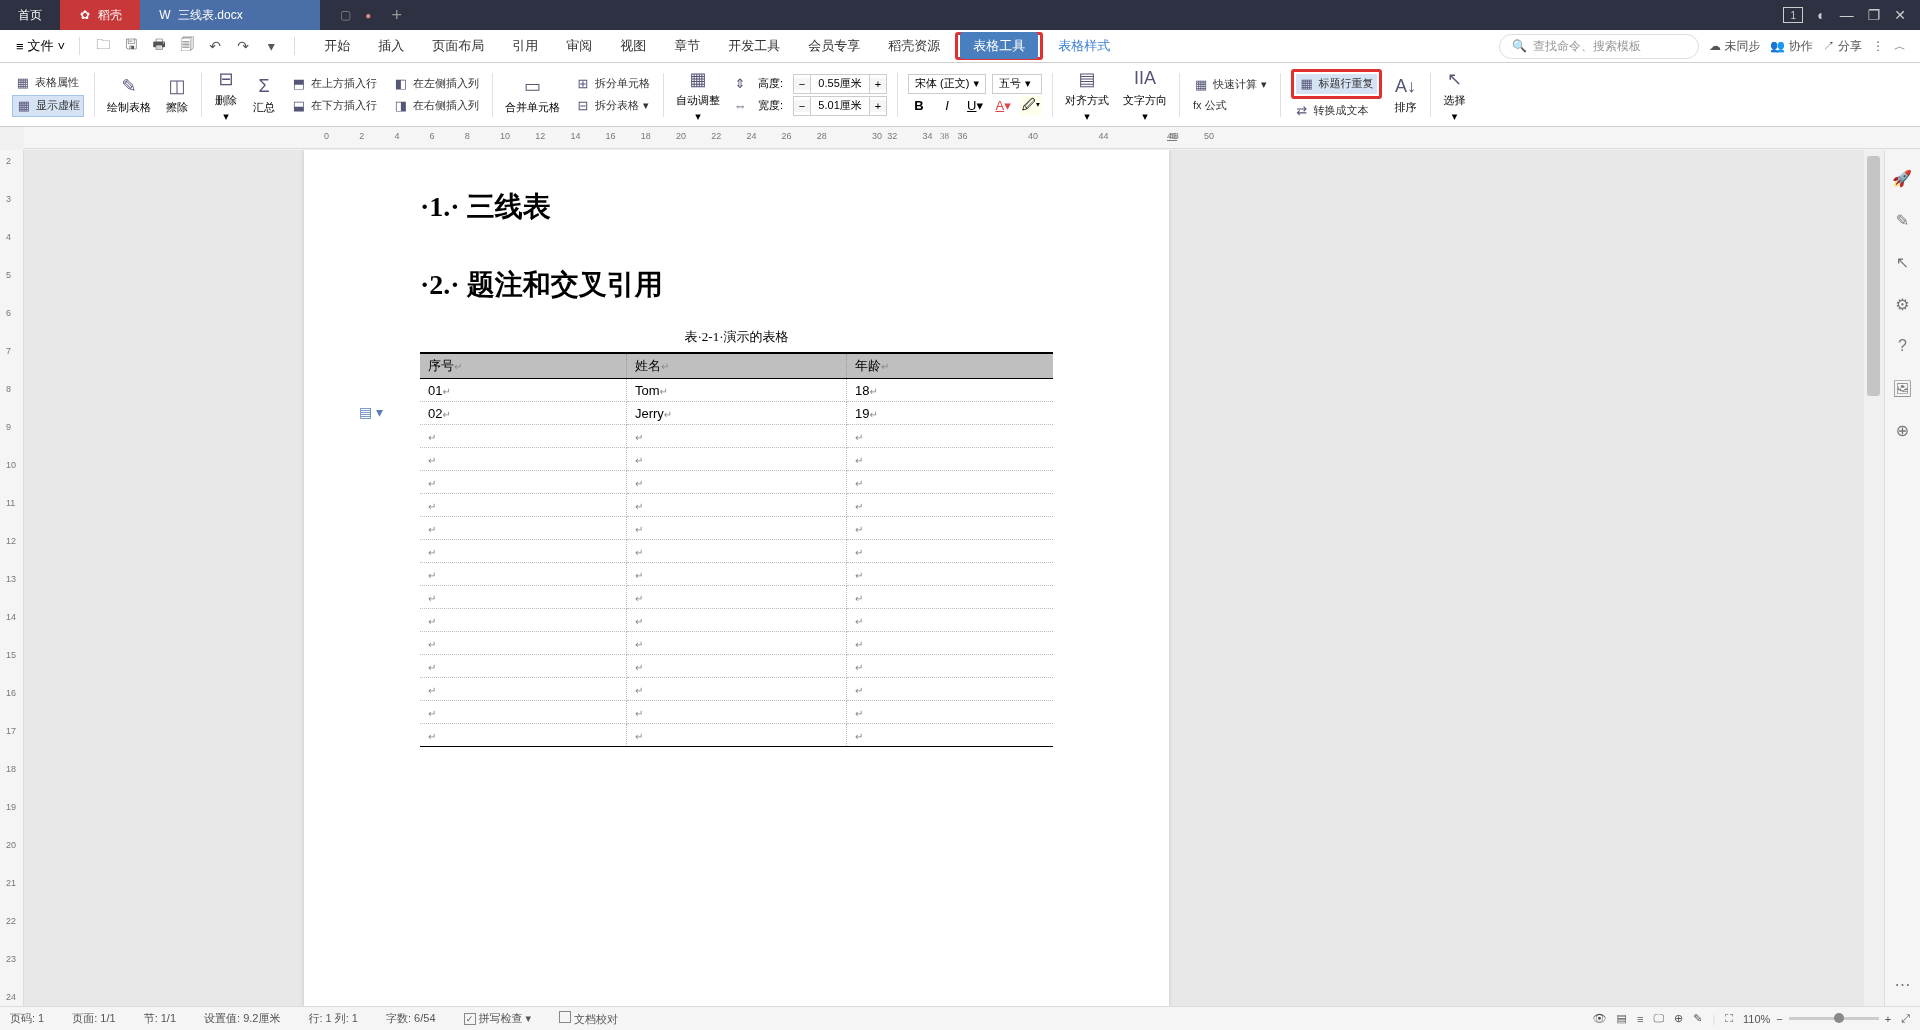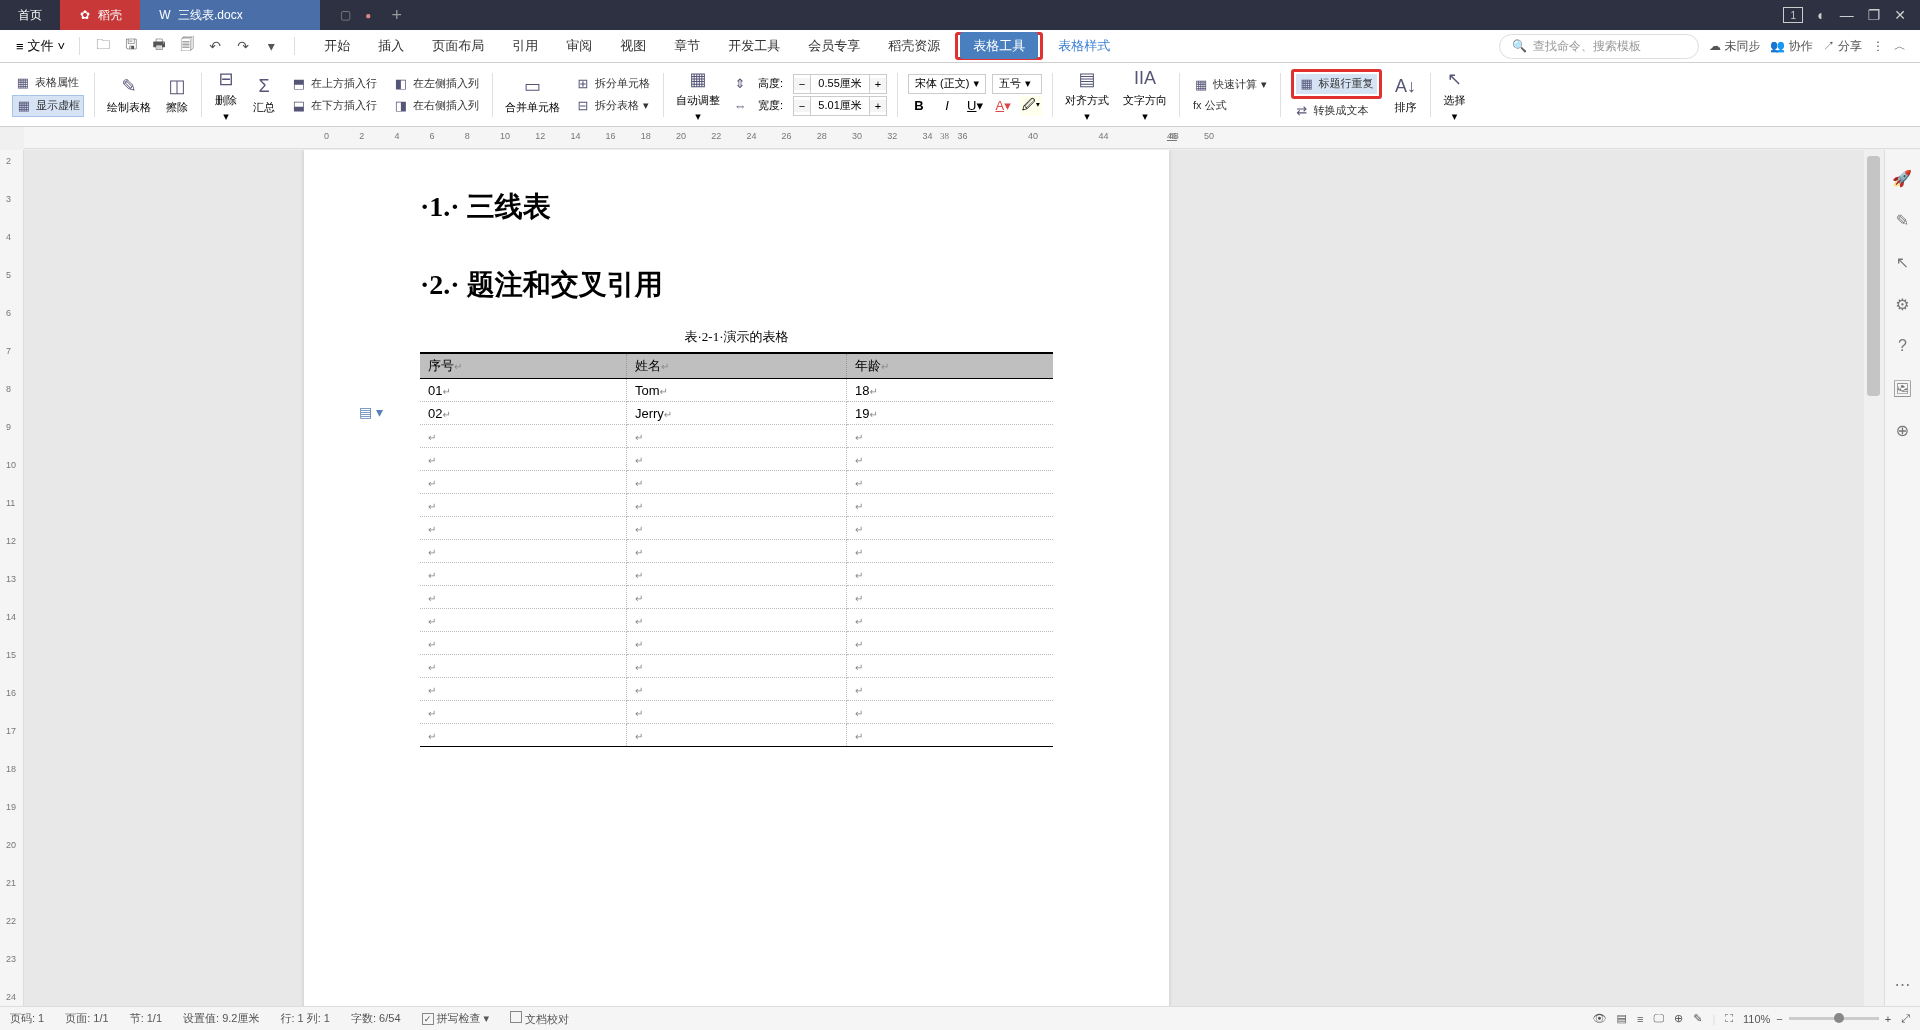--- a/index.html
+++ b/index.html
@@ -68,21 +68,21 @@
 .para-mark { color: #888; font-size: 10px; }
 .table-handle { position: absolute; left: 55px; top: 254px; color: #5a7fb8; font-size: 14px; cursor: pointer; }
 
 
 .side-panel { position: absolute; right: 0; top: 150px; width: 36px; bottom: 24px; background: #f5f5f5; border-left: 1px solid #ddd; display: flex; flex-direction: column; align-items: center; gap: 18px; padding-top: 16px; }
 .side-btn { width: 24px; height: 24px; display: flex; align-items: center; justify-content: center; color: #777; cursor: pointer; font-size: 16px; }
 .scroll-track { position: absolute; right: 36px; top: 150px; width: 20px; bottom: 24px; background: #f0f0f0; }
 .scroll-thumb { position: absolute; top: 6px; left: 3px; width: 13px; height: 240px; background: #c5c5c5; border-radius: 3px; }
 
 
-.statusbar { position: absolute; bottom: 0; left: 0; right: 0; height: 24px; background: #f5f5f5; border-top: 1px solid #ddd; display: flex; align-items: center; font-size: 11px; color: #555; padding: 0 10px; gap: 21px; }
+.statusbar { position: absolute; bottom: 0; left: 0; right: 0; height: 24px; background: #f5f5f5; border-top: 1px solid #ddd; display: flex; align-items: center; font-size: 11px; color: #555; padding: 0 10px; gap: 28px; }
 .status-right { margin-left: auto; display: flex; align-items: center; gap: 10px; }
 .zoom-ctrl { display: flex; align-items: center; gap: 6px; }
 .zoom-track { width: 90px; height: 3px; background: #ccc; position: relative; }
 .zoom-thumb { position: absolute; left: 50%; top: -4px; width: 10px; height: 10px; background: #888; border-radius: 50%; }
 .chk { width:12px; height:12px; border:1px solid #888; display:inline-flex; align-items:center; justify-content:center; font-size:9px; margin-right:3px; }
 </style>
 </head>
 <body>
 
 <div class="titlebar">
@@ -295,21 +295,21 @@
     <span class="tick" style="left: 476px;">10</span>
     <span class="tick" style="left: 511.2px;">12</span>
     <span class="tick" style="left: 546.4px;">14</span>
     <span class="tick" style="left: 581.6px;">16</span>
     <span class="tick" style="left: 616.8px;">18</span>
     <span class="tick" style="left: 652px;">20</span>
     <span class="tick" style="left: 687.2px;">22</span>
     <span class="tick" style="left: 722.4px;">24</span>
     <span class="tick" style="left: 757.6px;">26</span>
     <span class="tick" style="left: 792.8px;">28</span>
-    <span class="tick" style="left: 828px;">30</span>
+    <span class="tick" style="left: 848px;">30</span>
     <span class="tick" style="left: 863.2px;">32</span>
     <span class="tick" style="left: 898.4px;">34</span>
     <span class="tick" style="left: 933.6px;">36</span>
     <span class="tick" style="left: 916px; font-family: Liberation Serif, serif;">38</span>
     <span class="tick" style="left: 1004px;">40</span>
     <span class="tick" style="left: 1039.2px; margin-top: 30px;">42</span>
     <span class="tick" style="left: 1074.4px;">44</span>
     <span class="tick" style="left: 1143px; text-decoration: underline;">46</span>
     <span class="tick" style="left: 1144.8px;">48</span>
     <span class="tick" style="left: 1180px;">50</span>

